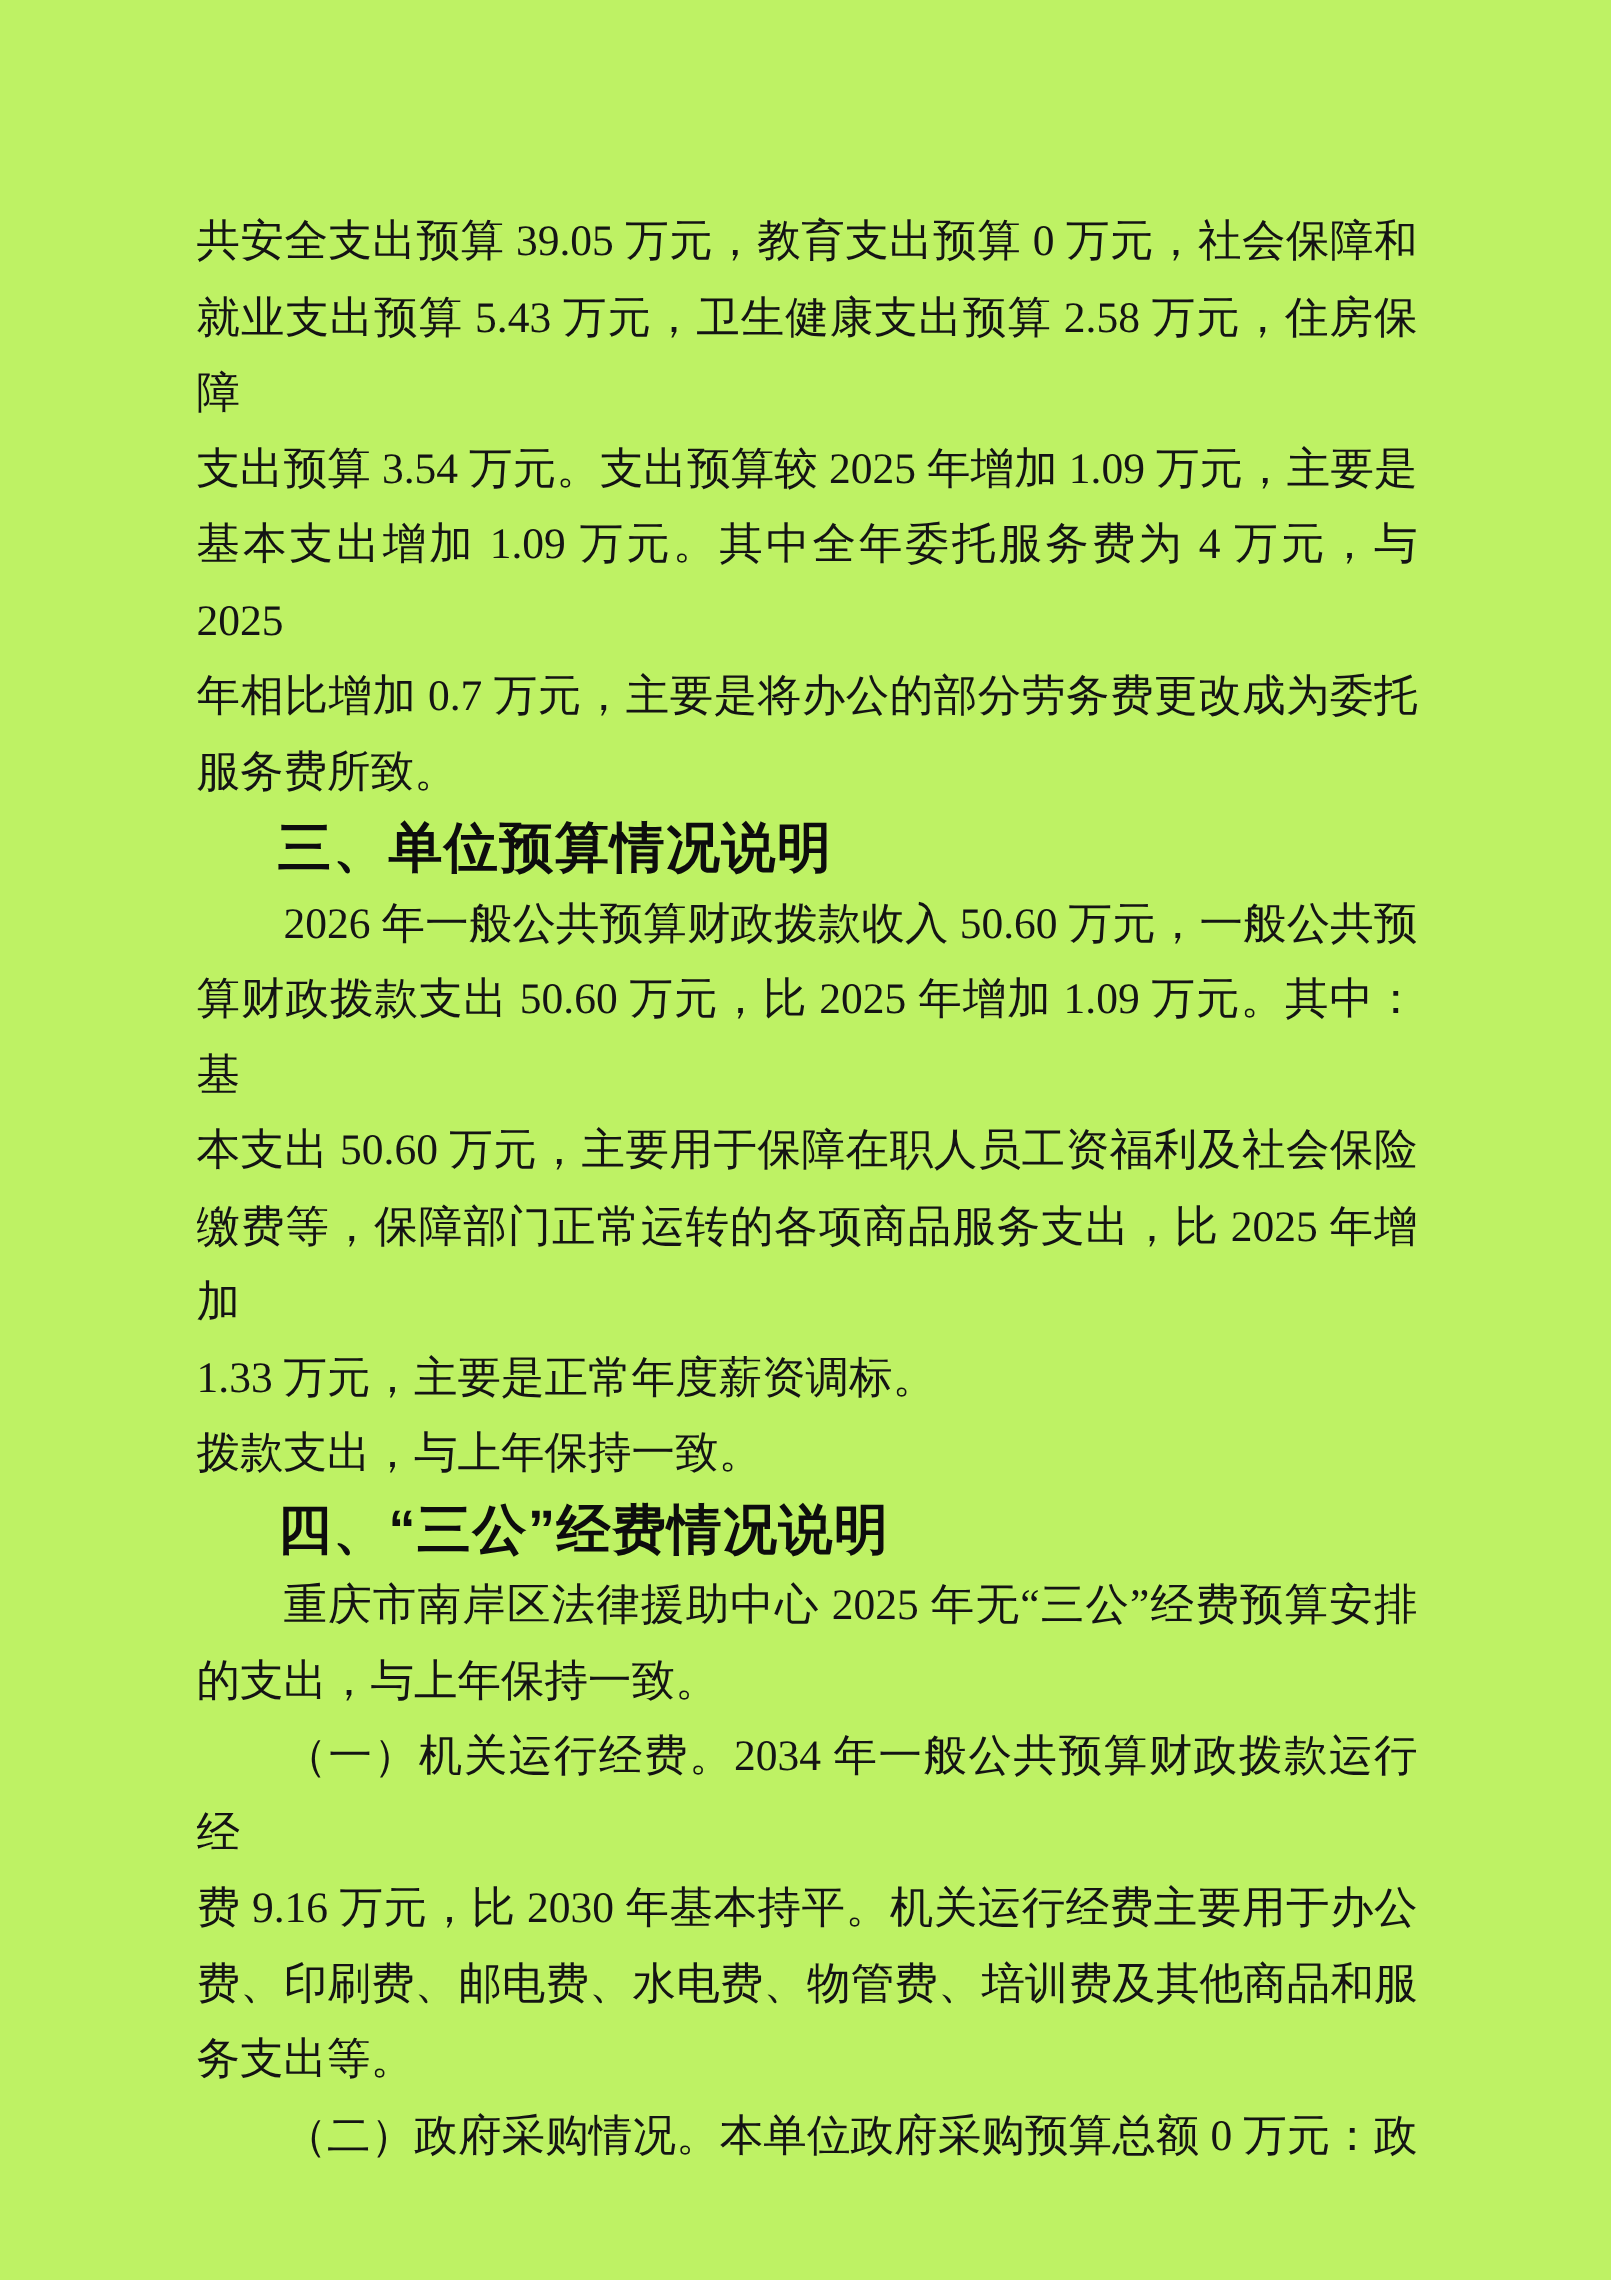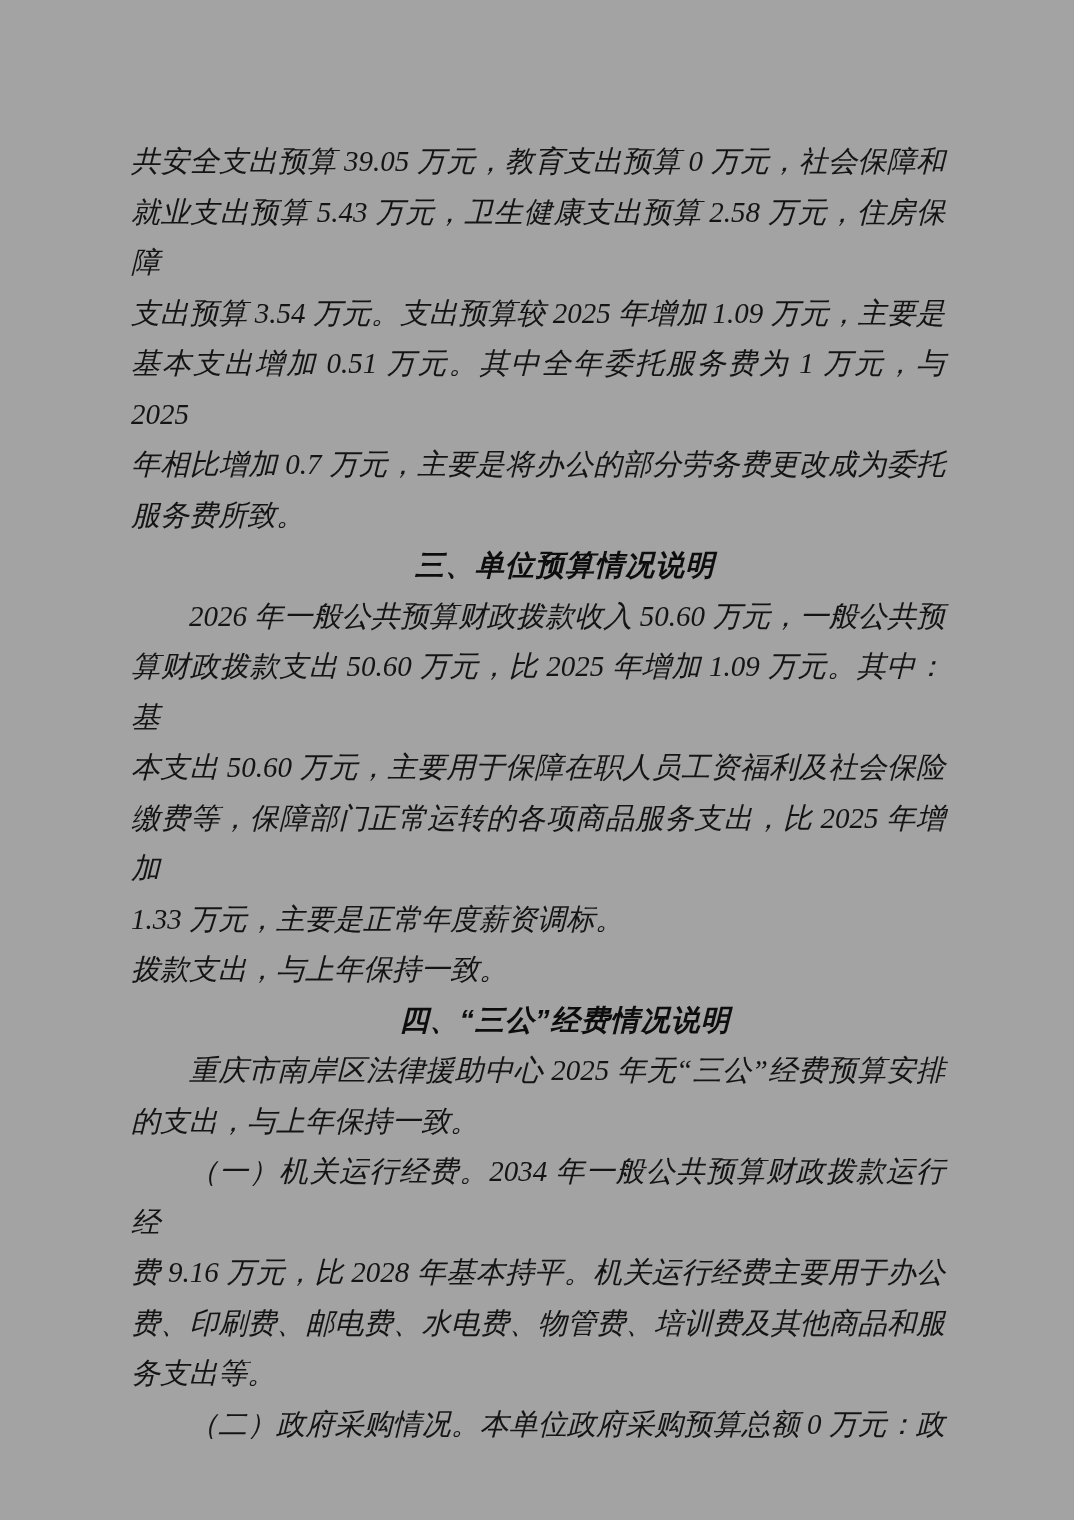--- a/index.html
+++ b/index.html
@@ -4,23 +4,22 @@
 <style>
   html, body {
     margin: 0;
     padding: 0;
     background: #ffffff;
   }
   .page {
     position: relative;
     width: 1074px;
     height: 1520px;
-    background: #a3a3a3;
+    background: #bef264;
     overflow: hidden;
-    font-style: italic;
   }
   .content {
     position: absolute;
     left: 131px;
     top: 136px;
     width: 814px;
     color: #141414;
   }
   .line {
     line-height: 50.5px;
@@ -38,48 +37,48 @@
   }
   .line.plain {
     text-align: right;
     text-align-last: left;
   }
   .line.indented {
     text-indent: 58px;
   }
   .line.heading {
     font-family: "Liberation Sans", "DejaVu Sans", sans-serif;
-    font-size: 29px;
+    font-size: 36px;
     font-weight: 700;
     text-indent: 54px;
-    text-align: center;
+    text-align: left;
     letter-spacing: 1px;
     color: #0d0d0d;
   }
 </style>
 </head>
 <body>
 
 <div class="page">
   <div class="content">
       <div class="line body justified">共安全支出预算 39.05 万元，教育支出预算 0 万元，社会保障和</div>
       <div class="line body justified">就业支出预算 5.43 万元，卫生健康支出预算 2.58 万元，住房保障</div>
       <div class="line body justified">支出预算 3.54 万元。支出预算较 2025 年增加 1.09 万元，主要是</div>
-      <div class="line body justified">基本支出增加 0.51 万元。其中全年委托服务费为 1 万元，与 2025</div>
+      <div class="line body justified">基本支出增加 1.09 万元。其中全年委托服务费为 4 万元，与 2025</div>
       <div class="line body justified">年相比增加 0.7 万元，主要是将办公的部分劳务费更改成为委托</div>
       <div class="line body plain">服务费所致。</div>
       <div class="line heading">三、单位预算情况说明</div>
       <div class="line body justified indented">2026 年一般公共预算财政拨款收入 50.60 万元，一般公共预</div>
       <div class="line body justified">算财政拨款支出 50.60 万元，比 2025 年增加 1.09 万元。其中：基</div>
       <div class="line body justified">本支出 50.60 万元，主要用于保障在职人员工资福利及社会保险</div>
       <div class="line body justified">缴费等，保障部门正常运转的各项商品服务支出，比 2025 年增加</div>
       <div class="line body plain">1.33 万元，主要是正常年度薪资调标。</div>
       <div class="line body plain">拨款支出，与上年保持一致。</div>
       <div class="line heading">四、“三公”经费情况说明</div>
       <div class="line body justified indented">重庆市南岸区法律援助中心 2025 年无“三公”经费预算安排</div>
       <div class="line body plain">的支出，与上年保持一致。</div>
       <div class="line body justified indented">（一）机关运行经费。2034 年一般公共预算财政拨款运行经</div>
-      <div class="line body justified">费 9.16 万元，比 2028 年基本持平。机关运行经费主要用于办公</div>
+      <div class="line body justified">费 9.16 万元，比 2030 年基本持平。机关运行经费主要用于办公</div>
       <div class="line body justified">费、印刷费、邮电费、水电费、物管费、培训费及其他商品和服</div>
       <div class="line body plain">务支出等。</div>
       <div class="line body justified indented">（二）政府采购情况。本单位政府采购预算总额 0 万元：政</div>
     </div>
 </div>
 
 </body></html>

